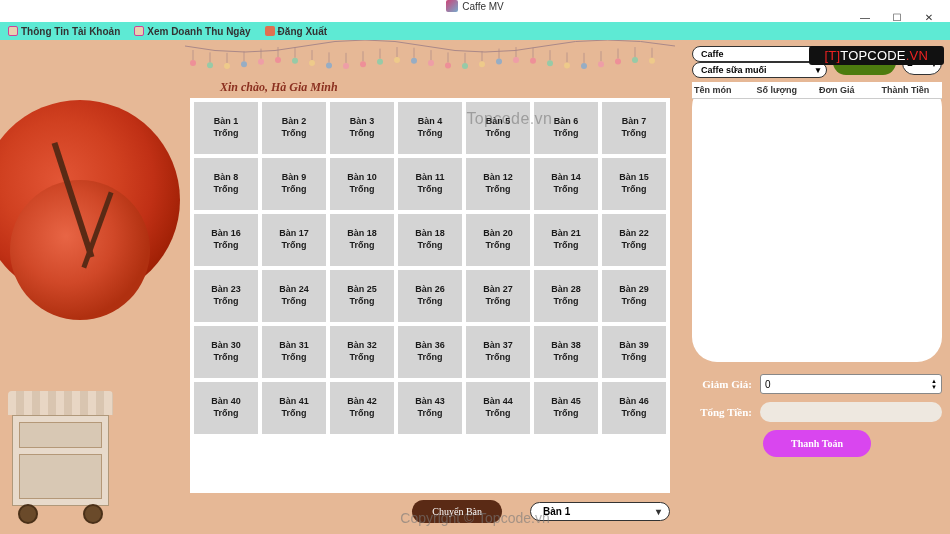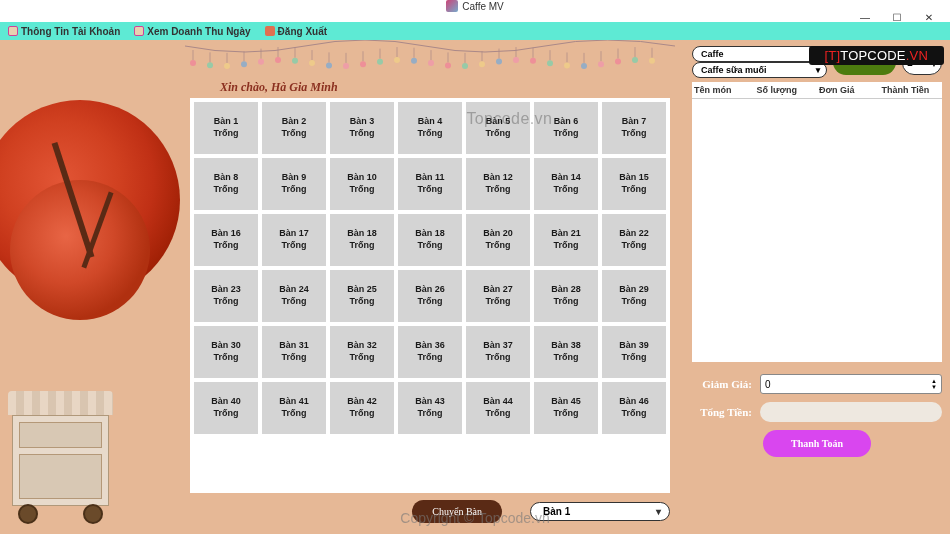--- a/index.html
+++ b/index.html
@@ -42,21 +42,21 @@
 .select-pill { background: #fff; border: 1px solid #333; border-radius: 12px; padding: 3px 24px 3px 12px; font-size: 10px; font-family: "Times New Roman",serif; font-weight: 600; position: relative; cursor: pointer; min-width: 140px; }
 .select-pill::after { content: "▾"; position: absolute; right: 8px; top: 3px; font-size: 10px; color: #333; }
 .rightpanel { position: absolute; right: 8px; top: 6px; width: 250px; height: 480px; z-index: 6; }
 .rp-top { display: flex; align-items: center; gap: 6px; margin-bottom: 4px; }
 .rp-top .col { display: flex; flex-direction: column; flex: 1; }
 .select-sm { background: #fff; border: 1px solid #333; border-radius: 12px; padding: 2px 20px 2px 8px; font-size: 9px; font-family: "Times New Roman",serif; font-weight: 600; position: relative; cursor: pointer; }
 .select-sm::after { content: "▾"; position: absolute; right: 6px; top: 2px; font-size: 9px; }
 .btn-add { background: #4d7c0f; color: #fff; border: none; border-radius: 14px; padding: 8px 10px; font-size: 9px; font-family: "Times New Roman",serif; font-weight: 600; cursor: pointer; white-space: nowrap; }
 .qty { display: flex; align-items: center; background: #fff; border: 1px solid #333; border-radius: 12px; height: 26px; width: 40px; padding: 0 4px; font-size: 10px; font-weight: 600; justify-content: space-between; }
 .qty .spin { display: flex; flex-direction: column; font-size: 6px; line-height: 6px; cursor: pointer; }
-.rp-table { background: #fff; width: 100%; height: 280px; font-size: 9px; }
+.rp-table { background: #fff; width: 100%; height: 280px; font-size: 9px; border-radius: 25px; }
 .rp-table .thead { display: flex; background: #fff; border-bottom: 1px solid #ccc; font-weight: 600; font-family: "Times New Roman",serif; }
 .rp-table .th { padding: 3px 2px; flex: 1; color: #333; }
 .rp-below { margin-top: 12px; }
 .rp-row { display: flex; align-items: center; margin-bottom: 8px; gap: 8px; }
 .rp-row .lbl { font-family: "Times New Roman",serif; font-weight: 700; font-size: 11px; color: #fff; min-width: 60px; text-align: right; }
 .discount-box { flex: 1; background: #fff; border: 1px solid #888; border-radius: 3px; height: 20px; display: flex; align-items: center; padding: 0 4px; justify-content: space-between; font-size: 10px; }
 .discount-box .spin { display: flex; flex-direction: column; font-size: 6px; line-height: 6px; cursor: pointer; }
 .total-box { flex: 1; background: #eee8e0; border-radius: 10px; height: 20px; }
 .btn-pay { background: #d946ef; color: #fff; border: none; border-radius: 14px; padding: 8px 28px; font-size: 10px; font-family: "Times New Roman",serif; font-weight: 600; cursor: pointer; display: block; margin: 6px auto 16px; }
 .wm-center { position: absolute; top: 70px; left: 50%; transform: translateX(-10%); font-size: 16px; color: rgba(90,90,90,.45); font-family: Arial,sans-serif; z-index: 30; pointer-events: none; letter-spacing: .4px; }

